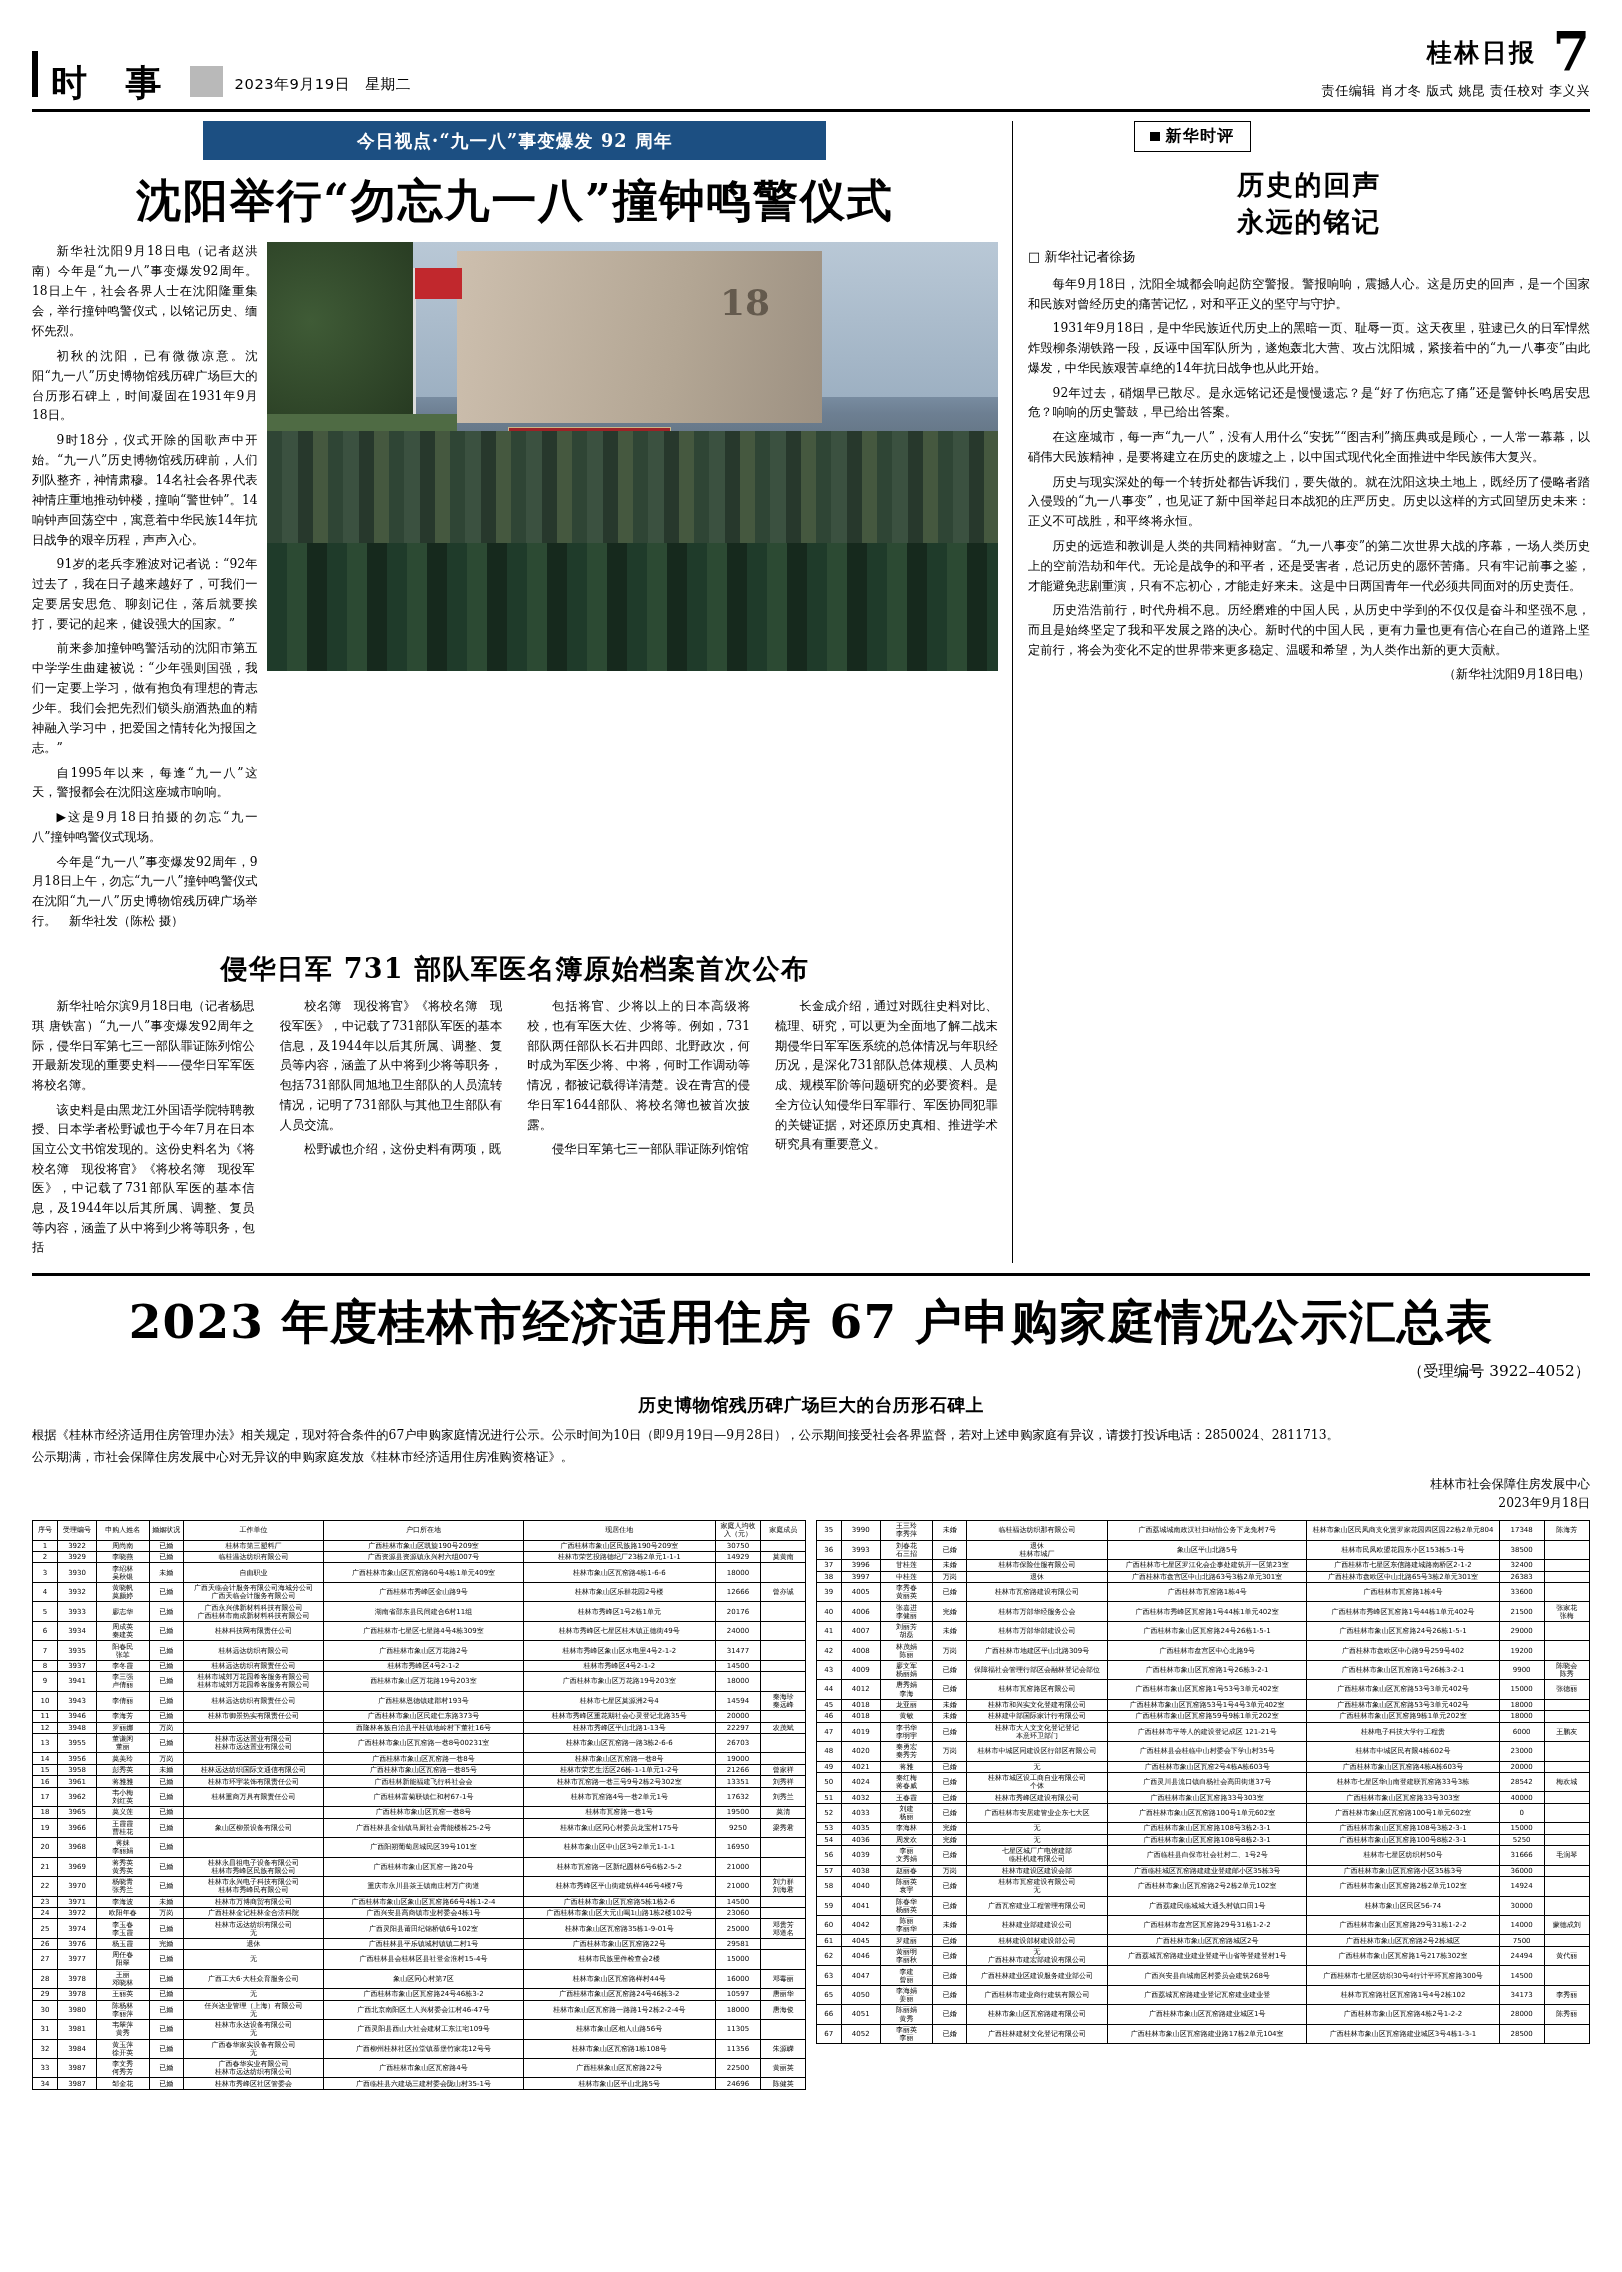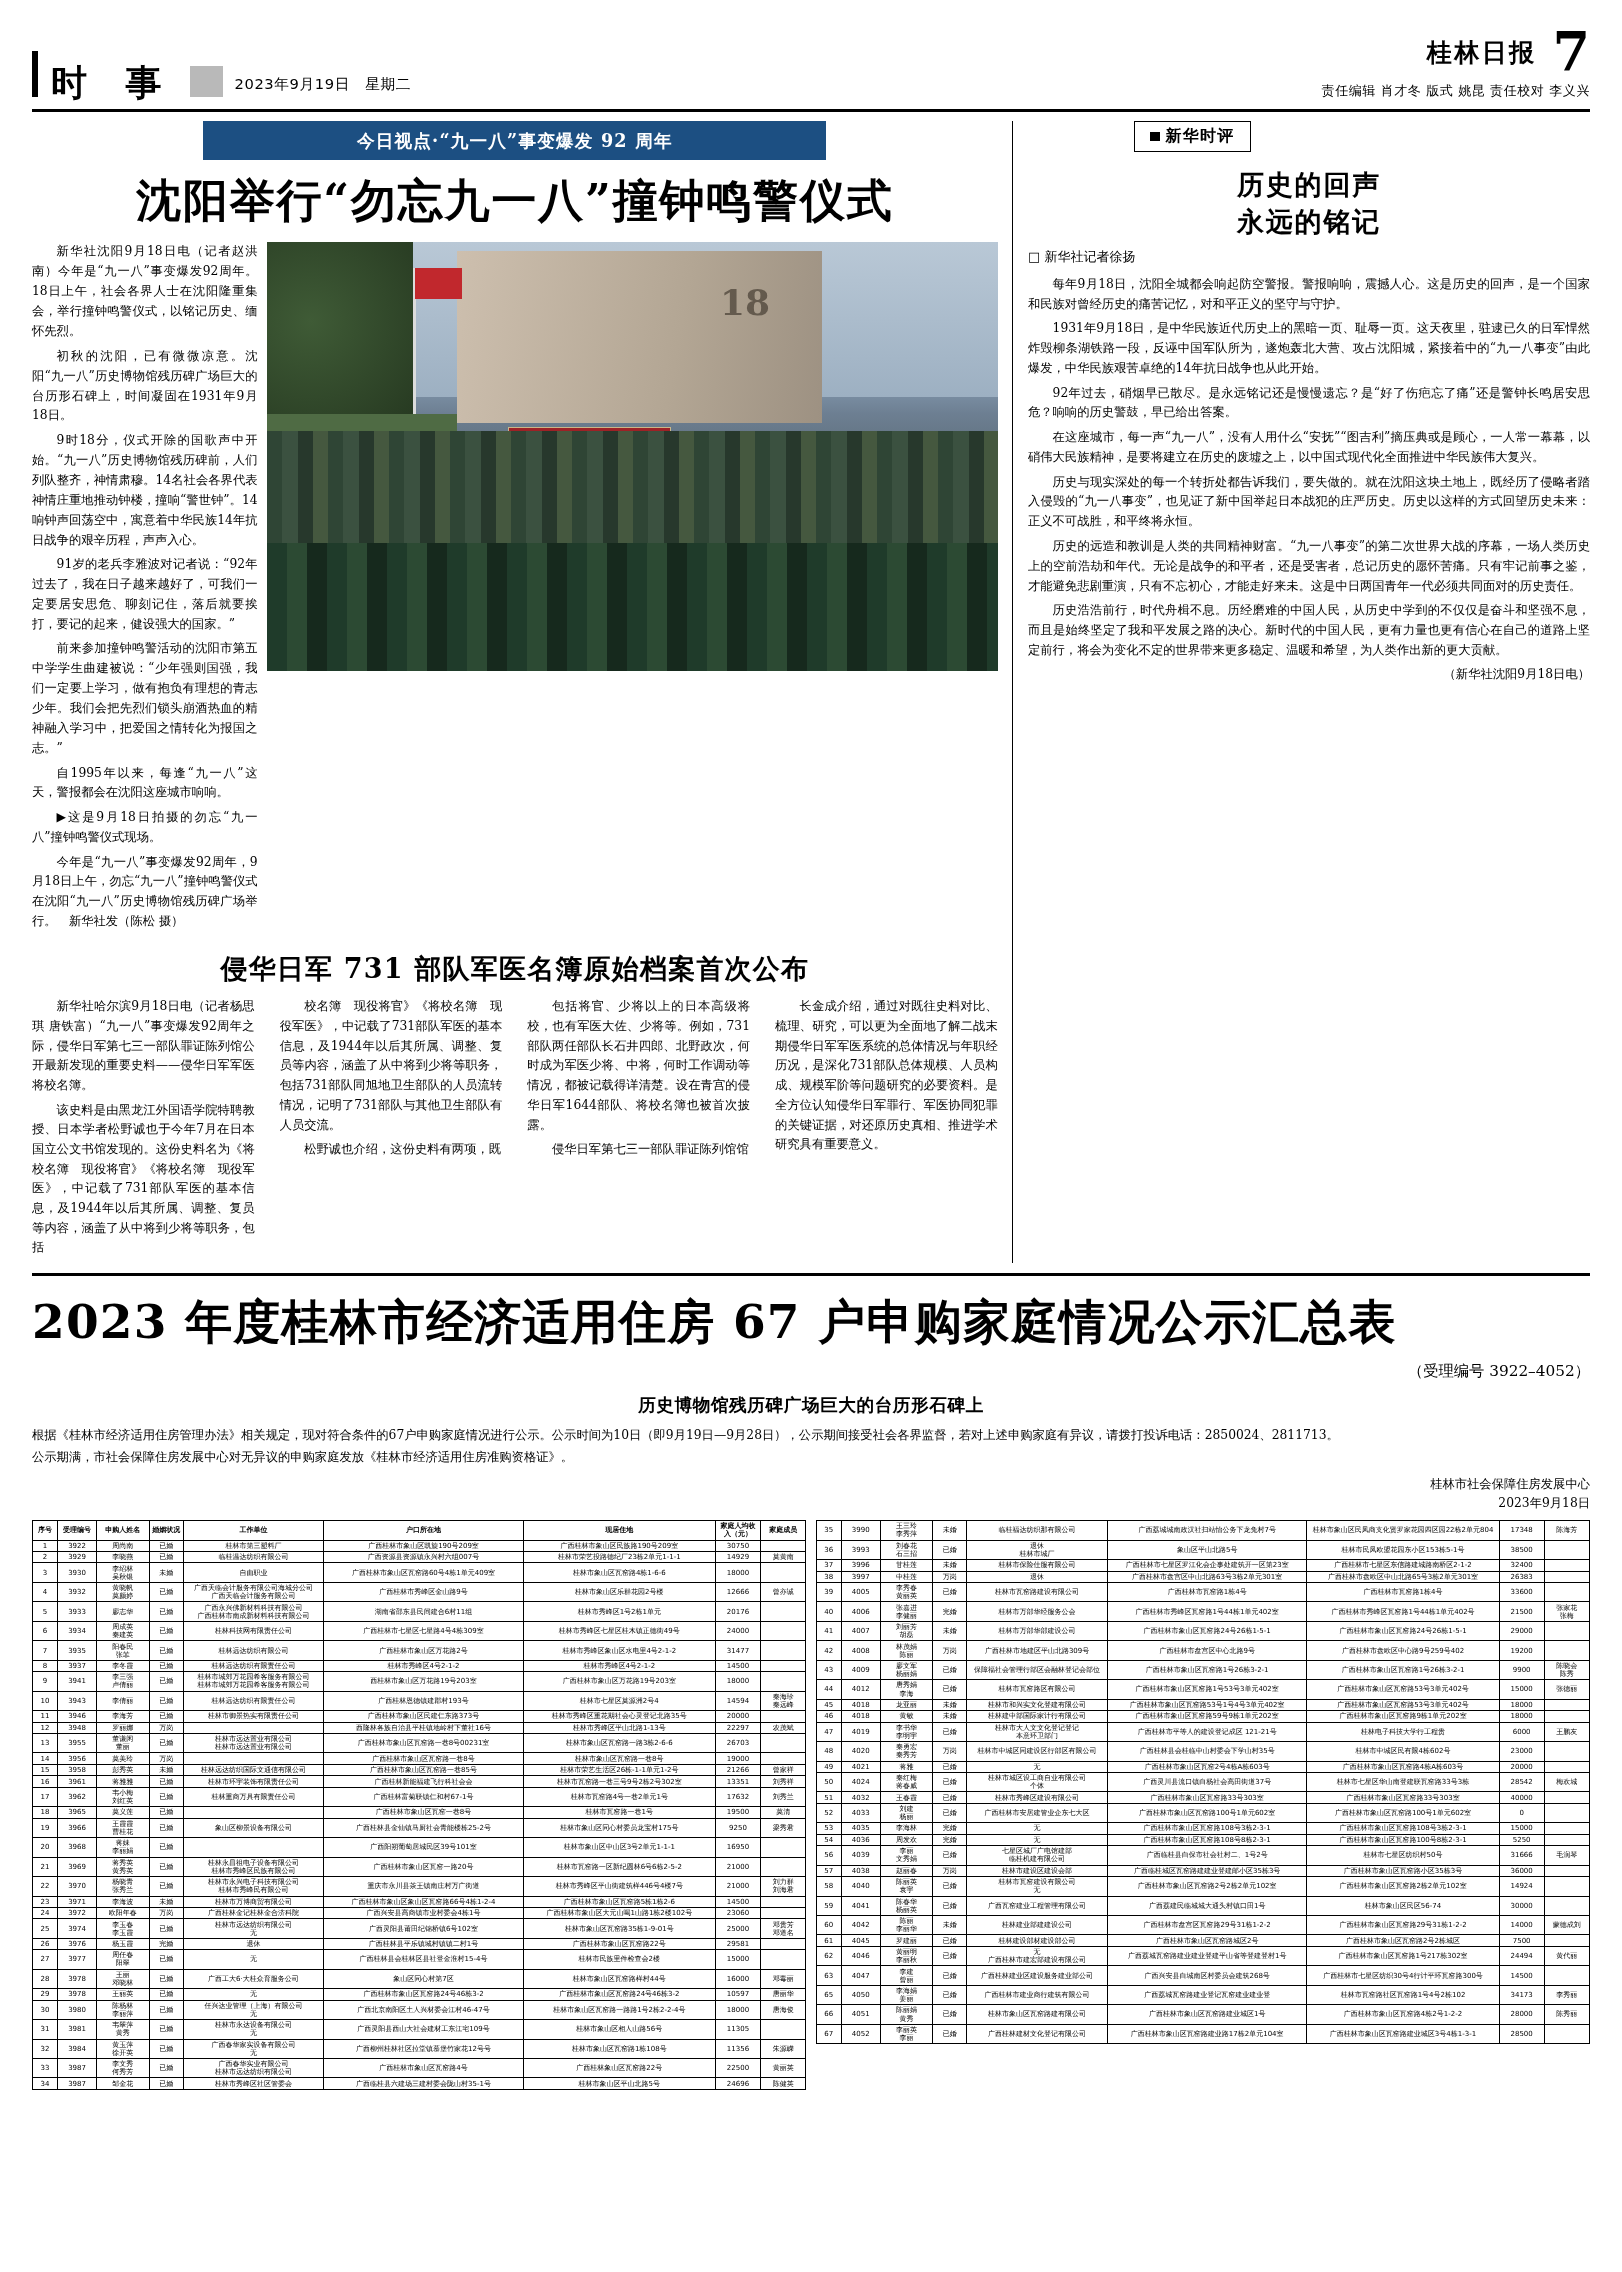--- a/index.html
+++ b/index.html
@@ -169,21 +169,21 @@
     font-family:"DejaVu Serif","Liberation Serif",serif;
     font-size:12.3px;line-height:1.62;text-align:justify;
   }
   .rc-body p{margin:0 0 4.7px 0;text-indent:2em;}
   .rc-sign{text-align:right;font-size:12.3px;margin-top:4.7px;
     font-family:"DejaVu Serif","Liberation Serif",serif;}
   
   .rule-thick2{height:2.9px;background:#000;margin-top:10.6px;}
   .big-title{
     font-family:"DejaVu Serif","Liberation Serif",serif;
-    font-weight:bold;font-size:47px;
+    font-weight:bold;font-size:47px;text-align:center;
     letter-spacing:1.2px;margin:15.3px 0 7px 0;
   }
   .big-sub{
     text-align:right;font-size:15.3px;margin-bottom:10.6px;
     font-family:"DejaVu Serif","Liberation Serif",serif;
   }
   .notice-title{
     text-align:center;font-size:17.6px;font-weight:bold;
     font-family:"DejaVu Serif","Liberation Serif",serif;
     margin:5.9px 0 9.4px 0;letter-spacing:0.6px;
@@ -209,21 +209,21 @@
   }
   table.pub th, table.pub td{
     border:0.6px solid #000;
     padding:1.2px 1.2px;
     text-align:center;
     vertical-align:middle;
     line-height:1.15;
     word-break:break-all;
     overflow:hidden;
   }
-  table.pub th{font-weight:bold;font-size:7px;}
+  table.pub th{font-weight:normal;font-size:7px;}
   .tbl-left{width:784px;}
   .tbl-right{width:784px;}
 </style>
 </head>
 <body>
 
 <div class="page">
 
   <div class="masthead">
     <div class="mast-bar"></div>

